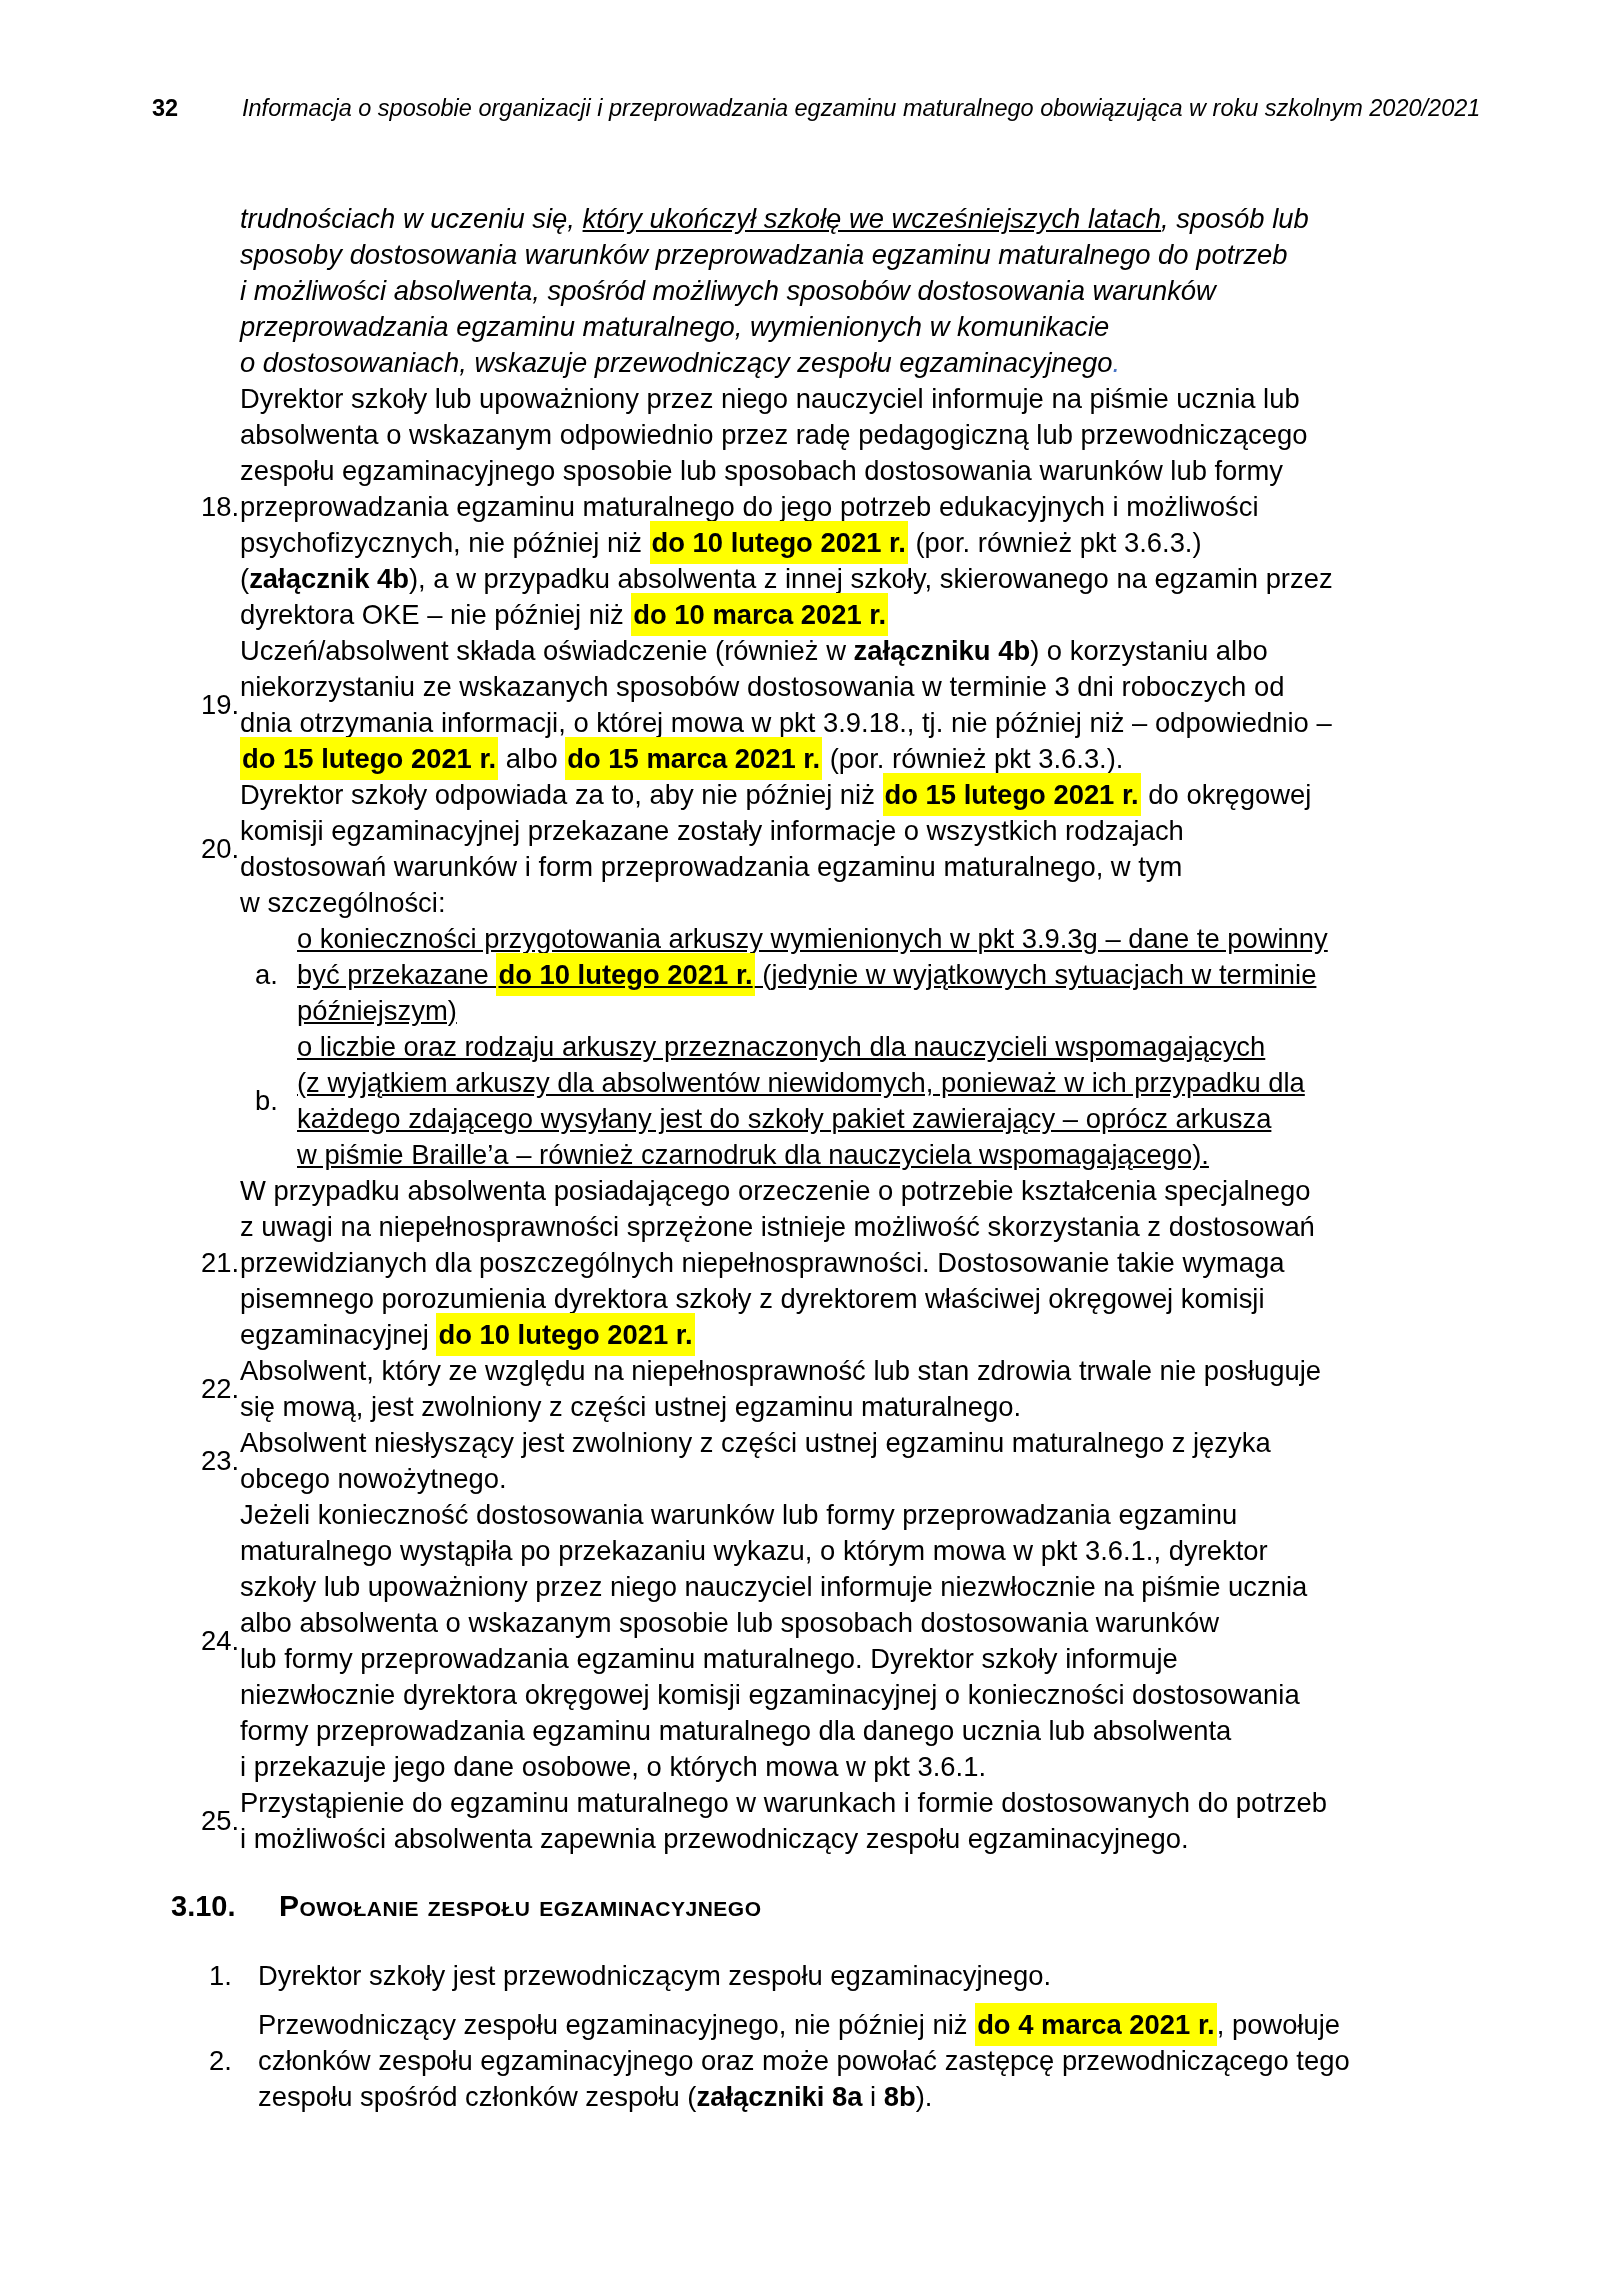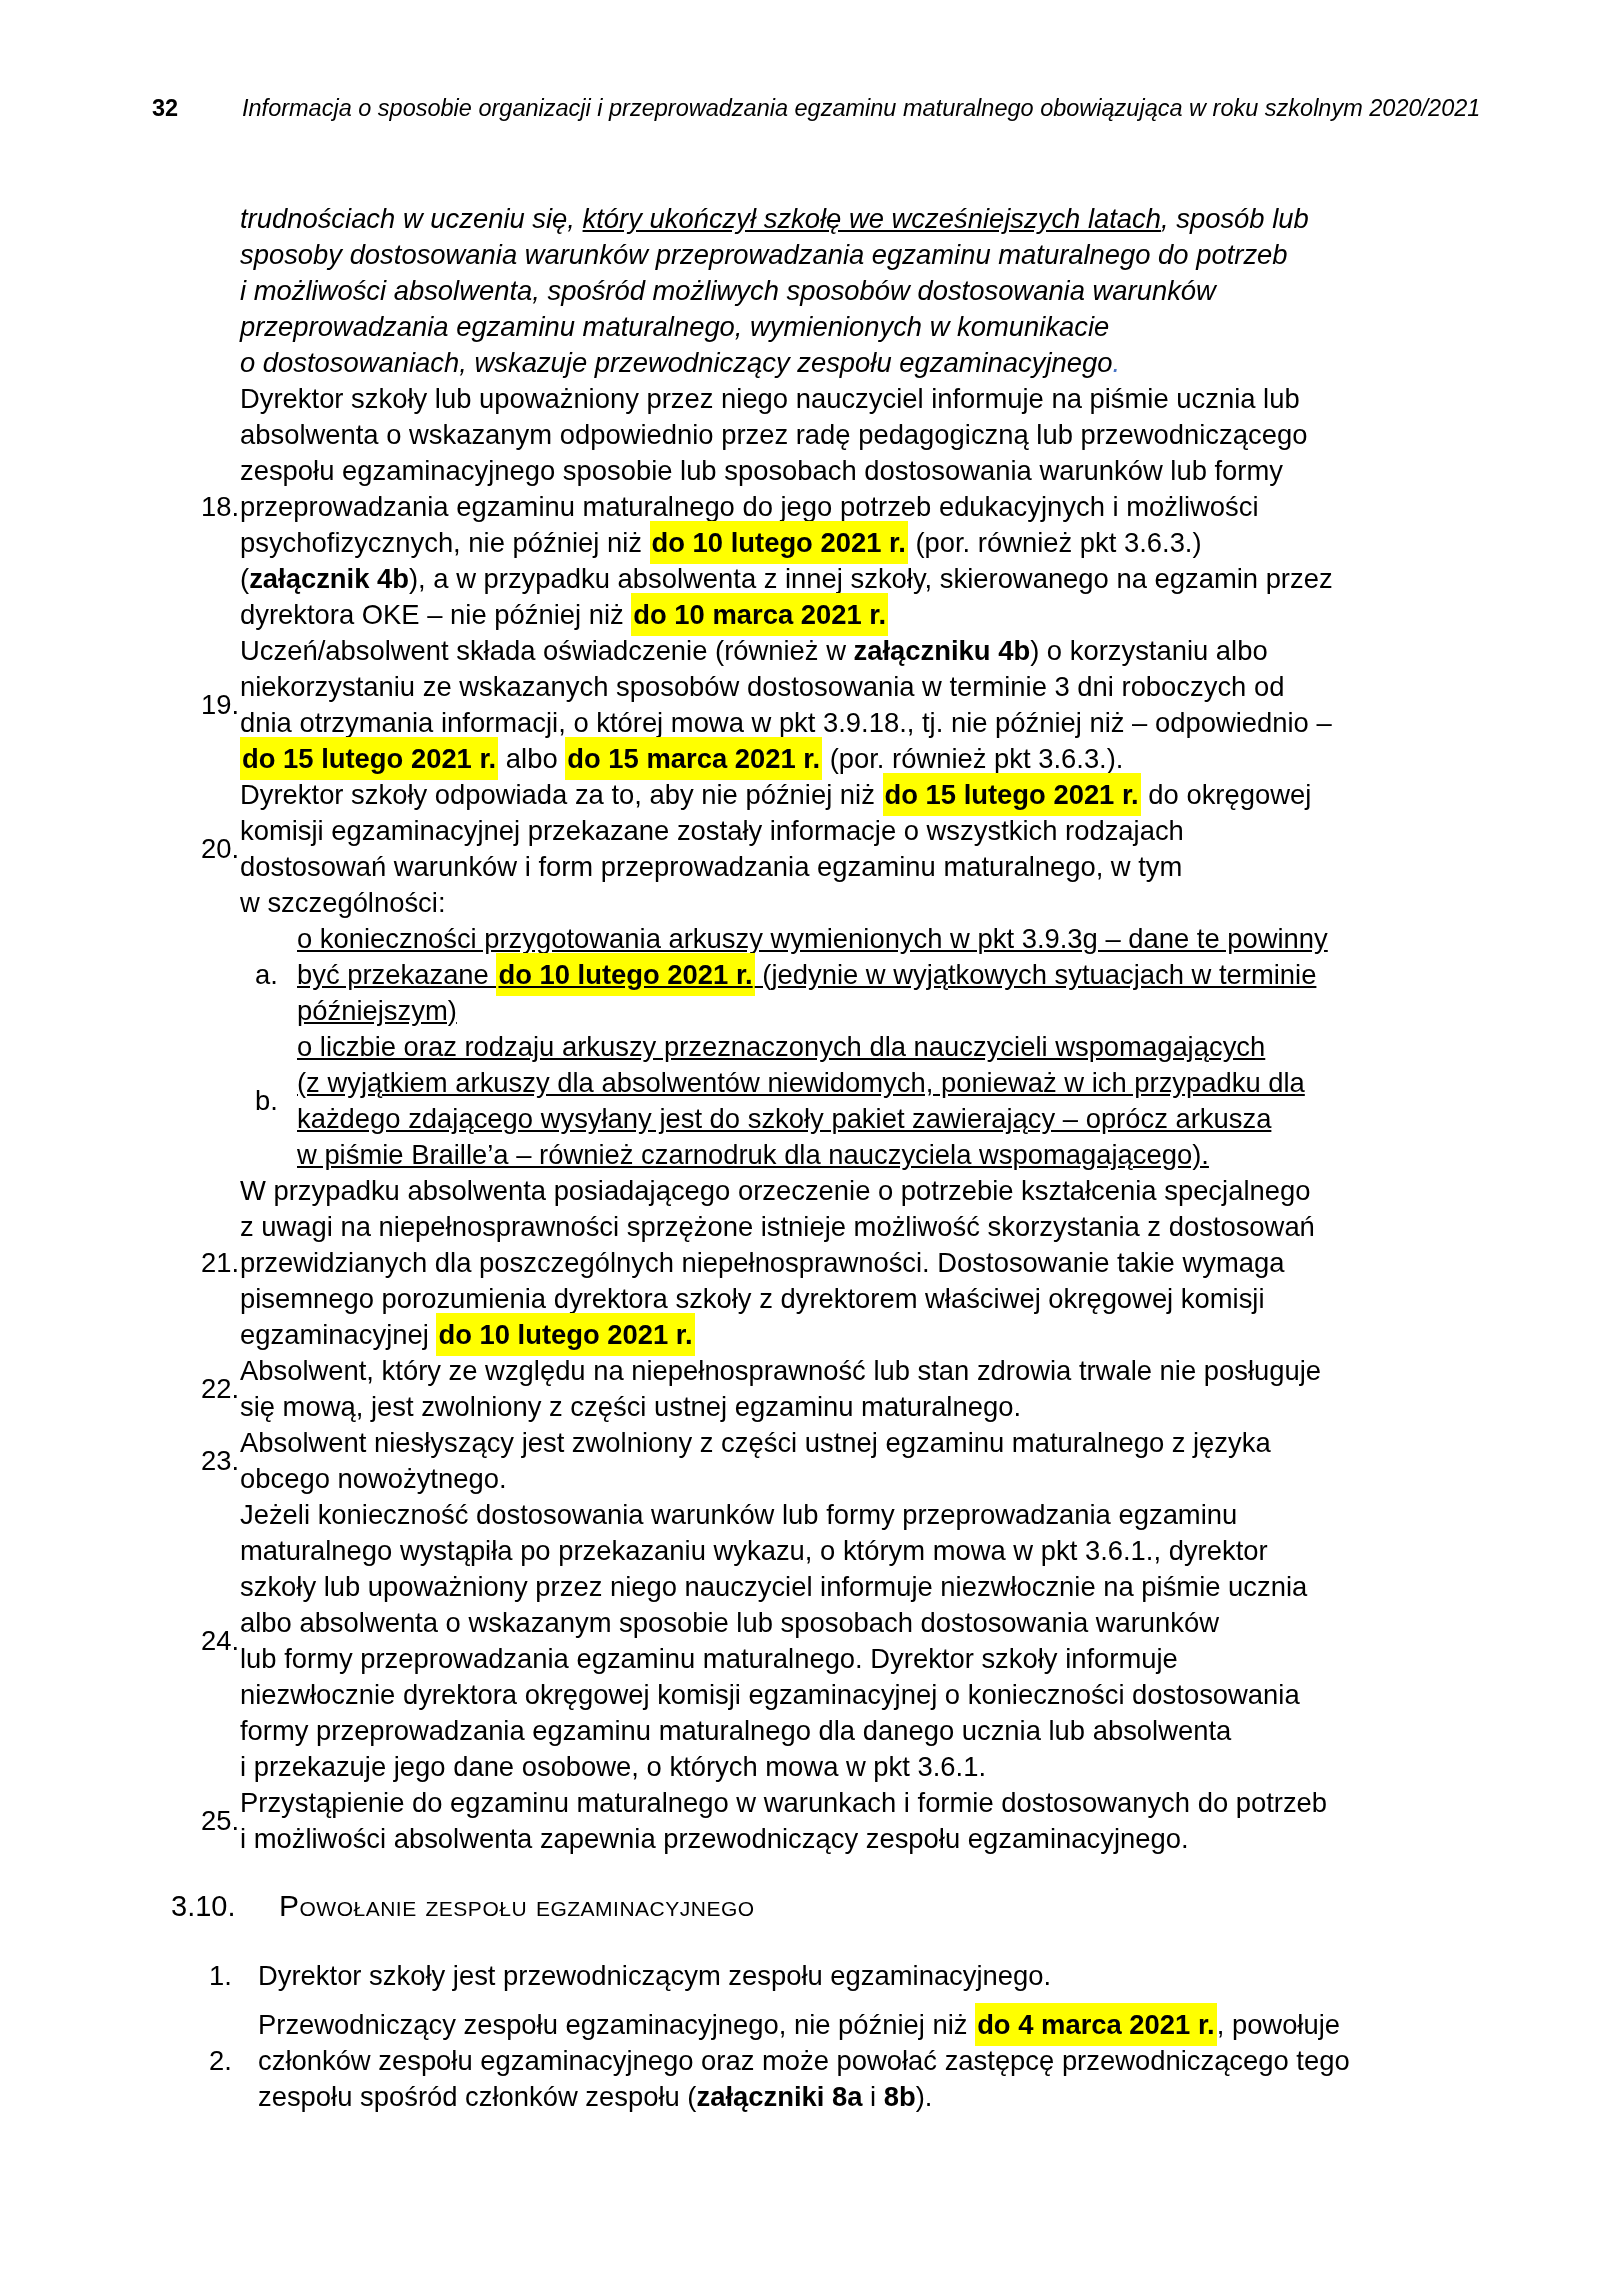--- a/index.html
+++ b/index.html
@@ -34,21 +34,21 @@
   .row.secli> .num{width:49px;}
   .txt{white-space:pre-wrap;width:1304px;}
   .row.sub > .txt{width:1250px;text-decoration:underline;}
   .para{margin-left:240px;white-space:pre-wrap;width:1304px;font-style:italic;}
   .seg-hl{font-weight:bold;background:var(--hl);padding:6px 2px;}
   .seg-b{font-weight:bold;}
   .seg-u{text-decoration:underline;}
   .seg-bp{color:var(--blue);}
   .section-heading{
     margin:27.4px 0 0 171px;
-    font-weight:normal;line-height:43px;
+    font-weight:bold;line-height:43px;
   }
   .sec-num{display:inline-block;width:108px;font-size:29px;}
   .sec-title{font-size:30px;font-variant:small-caps;letter-spacing:0.5px;}
   .section-list{margin-top:30px;font-size:27.4px;line-height:36px;}
   .section-list .row + .row{margin-top:12.7px;}
 </style>
 </head>
 <body>
 
 <div class="running-header">

